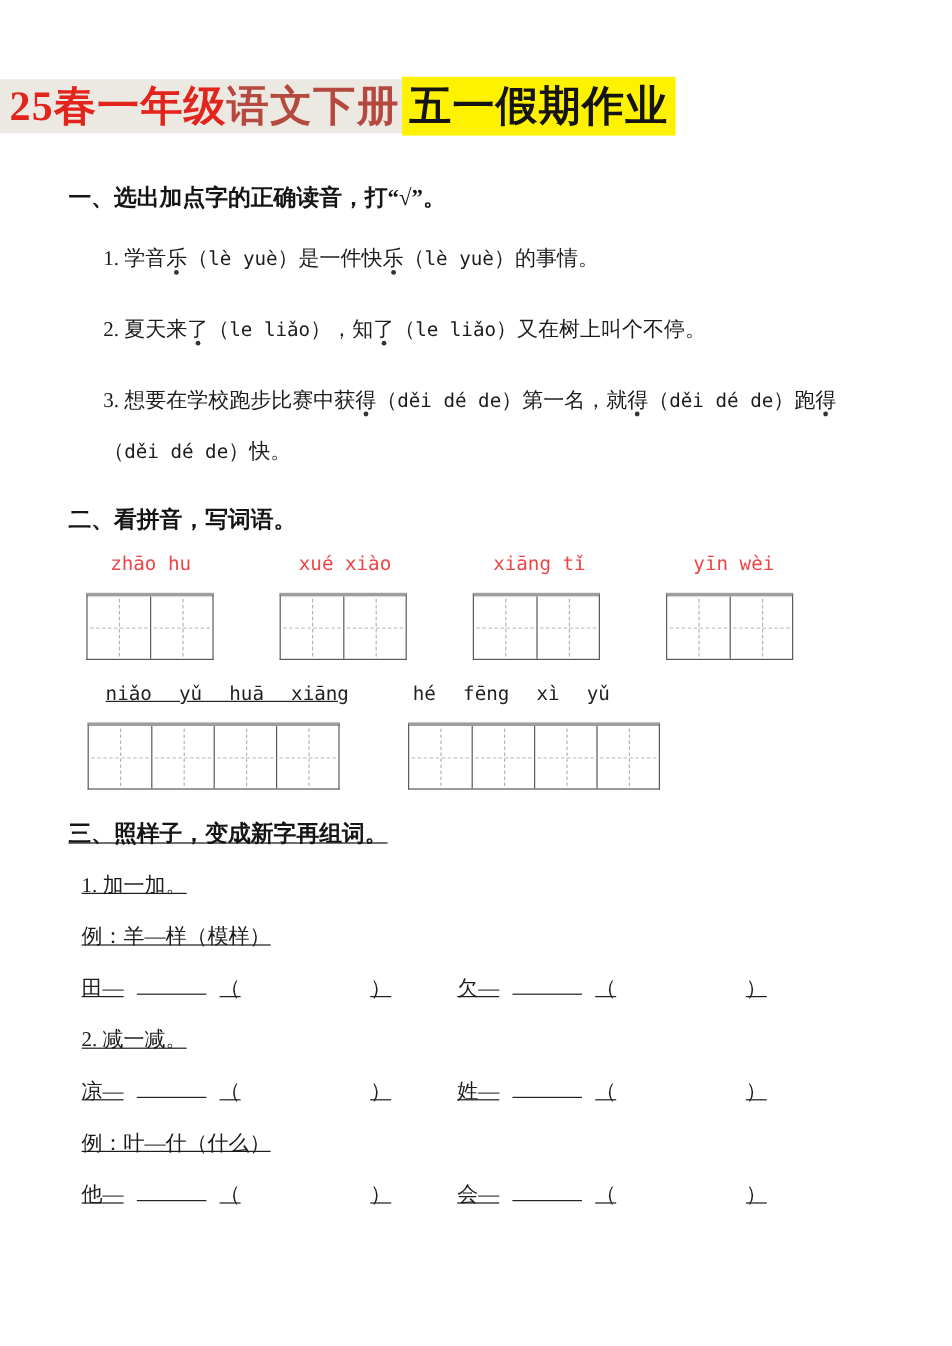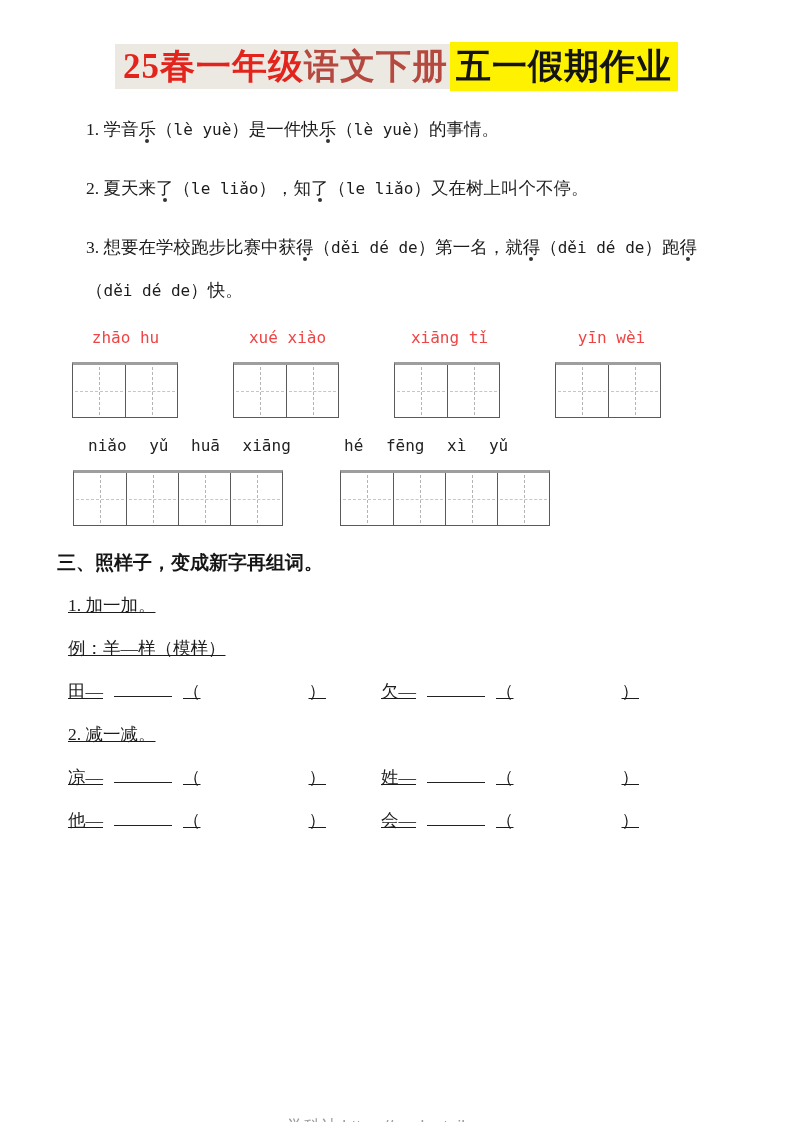--- a/index.html
+++ b/index.html
@@ -9,42 +9,42 @@
     background: #ffffff;
     font-family: "Liberation Serif", serif;
     color: #1c1c1c;
     position: relative;
     overflow: hidden;
   }
   .page { width: 793px; height: 1122px; position: relative; }
 
   
   .title {
-    margin-top: 42px;
-    text-align: center;
+    margin-top: 64px;
+    text-align: left;
     font-size: 35px;
     font-weight: bold;
     line-height: 50px;
     white-space: nowrap;
     letter-spacing: 1px;
   }
   .title .t1 { background: #ece9e2; color: #e2241c; padding: 3px 0 3px 8px; }
   .title .t2 { background: #ece9e2; color: #b5493f; padding: 3px 2px 3px 0; }
   .title .t3 { background: #fff200; color: #141414; padding: 5px 6px; }
 
   
   .h2 {
     margin: 0 0 0 57px;
     font-size: 19px;
     font-weight: bold;
     color: #151515;
   }
   .h2.s1 { margin-top: 38px; }
   .h2.s2 { margin-top: 22px; }
-  .h2.s3 { margin-top: 24px; }
+  .h2.s3 { margin-top: 24px; text-decoration: underline; }
 
   
   .items {
     margin: 12px 0 0 70px;
     width: 672px;
     font-size: 17.5px;
     line-height: 43px;
   }
   .items p { margin: 16px; }
   .py { font-family: "DejaVu Sans Mono", monospace; font-size: 16px; }
@@ -69,21 +69,21 @@
   }
   .pyrow1 .pylabel { width: 107px; margin-right: 55px; text-align: center; }
   .pyrow2 {
     display: flex;
     margin: 18px 0 0 88px;
     font-family: "DejaVu Sans Mono", monospace;
     font-size: 16px;
     color: #222;
     word-spacing: 13px;
   }
-  .pyrow2 .p1 { width: 256px; }
+  .pyrow2 .p1 { width: 256px; text-decoration: underline; }
 
   
   .gridrow { display: flex; margin-left: 72px; margin-top: 15px; }
   .gridrow2 { display: flex; margin-left: 73px; margin-top: 15px; }
   .wgrid {
     display: flex;
     border: 1.5px solid #5a5a5a;
     border-top: 3px solid #9e9e9e;
     margin-right: 55px;
     background: #fff;
@@ -135,26 +135,28 @@
 </style>
 </head>
 <body>
 
 <div class="page">
 
   <div class="title">
     <span class="t1">25春一年级</span><span class="t2">语文下册</span><span class="t3">五一假期作业</span>
   </div>
 
+  <h2 class="h2 s1">一、选出加点字的正确读音，打“√”。</h2>
   <div class="items">
     <p><span>1. 学音</span><span class="dot">乐</span><span>（</span><span class="py">lè  yuè</span><span>）是一件快</span><span class="dot">乐</span><span>（</span><span class="py">lè  yuè</span><span>）的事情。</span></p>
     <p><span>2. 夏天来</span><span class="dot">了</span><span>（</span><span class="py">le  liǎo</span><span>），知</span><span class="dot">了</span><span>（</span><span class="py">le  liǎo</span><span>）又在树上叫个不停。</span></p>
     <p><span>3. 想要在学校跑步比赛中获</span><span class="dot">得</span><span>（</span><span class="py">děi  dé  de</span><span>）第一名，就</span><span class="dot">得</span><span>（</span><span class="py">děi  dé  de</span><span>）跑</span><span class="dot">得</span><span>（</span><span class="py">děi  dé  de</span><span>）快。</span></p>
   </div>
 
+  <h2 class="h2 s2">二、看拼音，写词语。</h2>
 
   <div class="pyrow1">
     <span class="pylabel">zhāo hu</span>
     <span class="pylabel">xué xiào</span>
     <span class="pylabel">xiāng tǐ</span>
     <span class="pylabel">yīn wèi</span>
   </div>
 
   <div class="gridrow">
     <div class="wgrid">
@@ -204,20 +206,21 @@
       <span class="fl-left"><span>田—</span><span class="blank"></span><span>（</span><span class="pgap"></span><span>）</span></span>
       <span class="fl-right"><span>欠—</span><span class="blank"></span><span>（</span><span class="pgap"></span><span>）</span></span>
     </p>
 
     <p>2. 减一减。</p>
     <p class="fill-line">
       <span class="fl-left"><span>凉—</span><span class="blank"></span><span>（</span><span class="pgap"></span><span>）</span></span>
       <span class="fl-right"><span>姓—</span><span class="blank"></span><span>（</span><span class="pgap"></span><span>）</span></span>
     </p>
 
+    <p>例：叶—什（什么）</p>
     <p class="fill-line">
       <span class="fl-left"><span>他—</span><span class="blank"></span><span>（</span><span class="pgap"></span><span>）</span></span>
       <span class="fl-right"><span>会—</span><span class="blank"></span><span>（</span><span class="pgap"></span><span>）</span></span>
     </p>
 
   </div>
 
   <div class="footer">学科站 https://xueke.tuikar.cn</div>
 
 </div>

